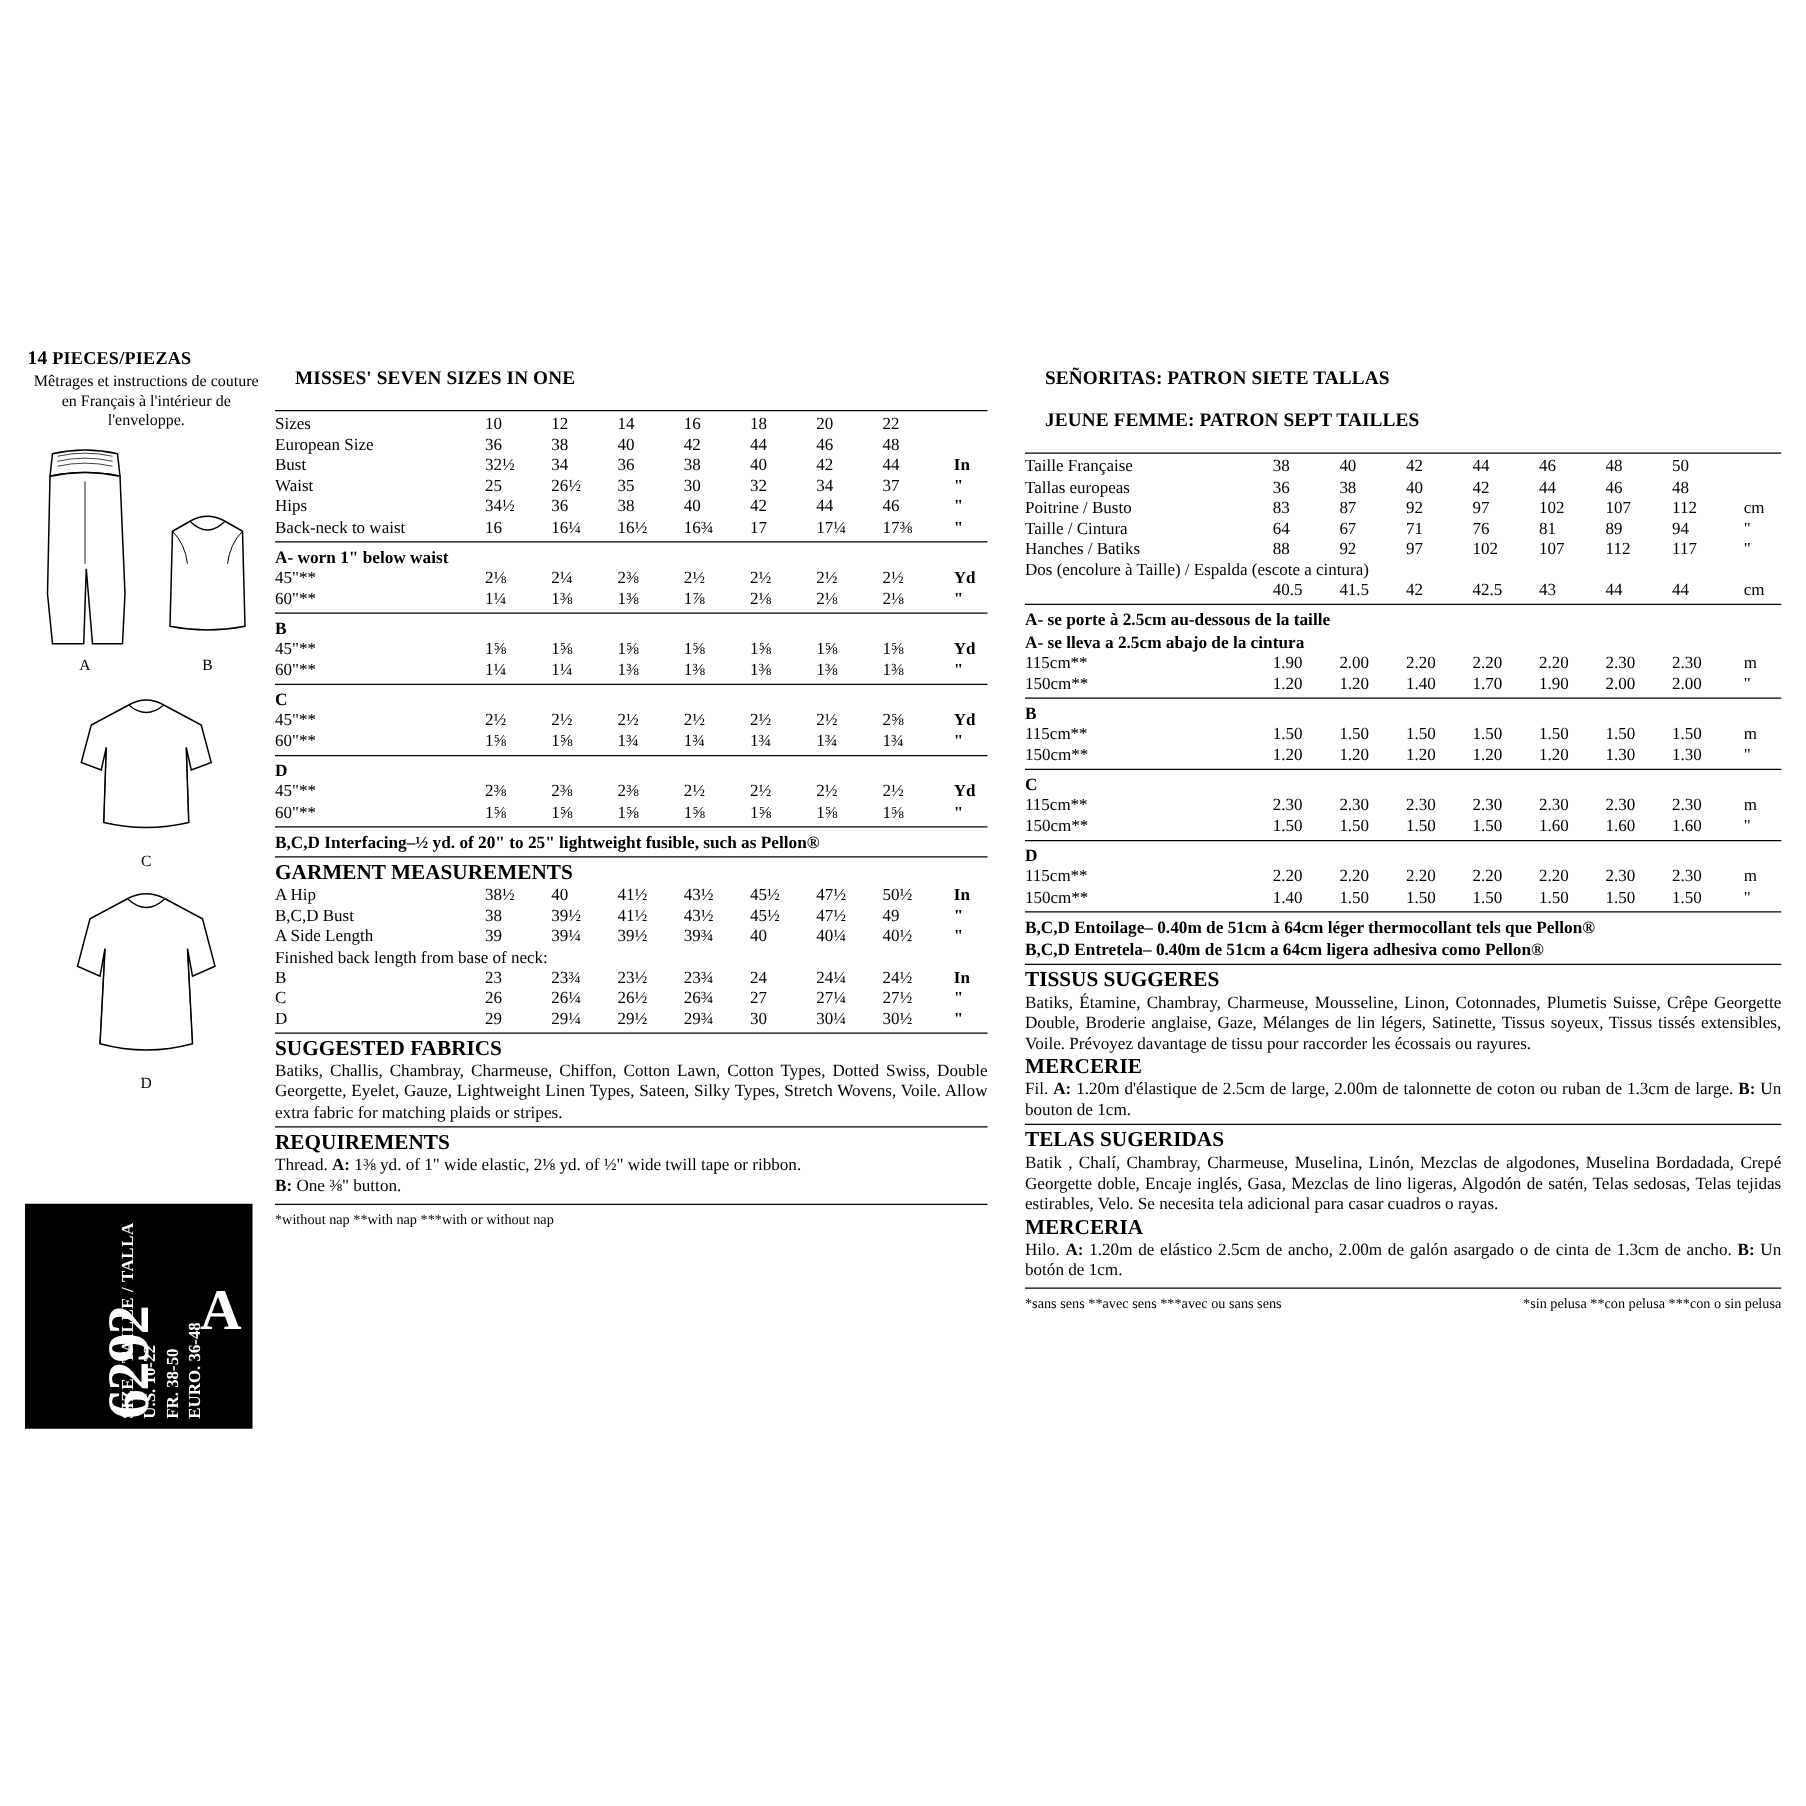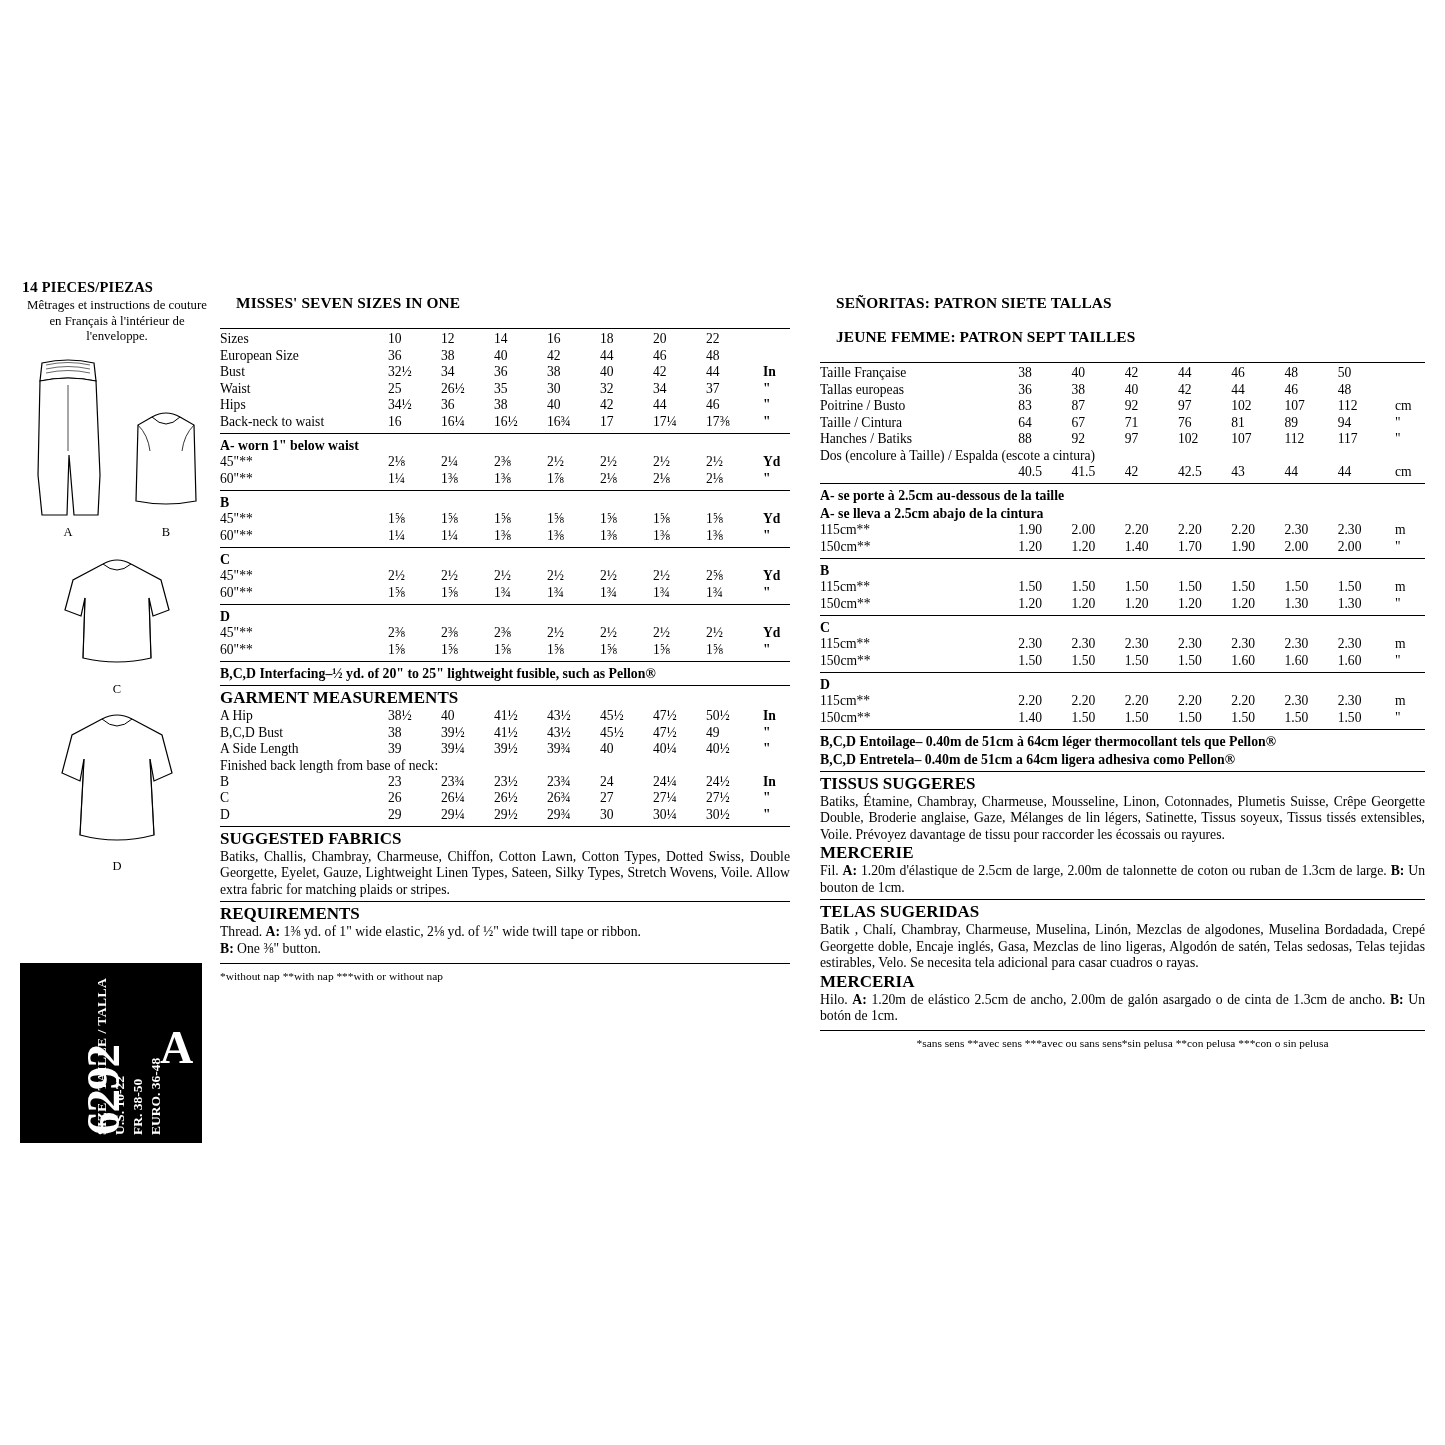--- a/index.html
+++ b/index.html
@@ -45,21 +45,21 @@
   table.t{border-collapse:collapse;width:100%;font-size:13.6px;}
   table.t td{padding:0 0 0.5px 0;vertical-align:bottom;white-space:nowrap;}
   .lbl{width:152px;}
   .c{width:48px;}
   .unit{width:24px;text-align:left;padding-left:4px !important;font-weight:bold;}
   .sub{font-weight:bold;font-size:13.8px;padding-top:2px;}
   .sechead{font-weight:bold;font-size:17px;}
   .body-txt{font-size:13.7px;line-height:1.2;text-align:justify;}
   .b{font-weight:bold;}
   .foot{font-size:11.4px;margin-top:6px;}
-  .foot-r{display:flex;justify-content:center;font-size:11.4px;margin-top:6px;}
+  .foot-r{display:flex;justify-content:space-between;font-size:11.4px;margin-top:6px;}
 
   .rcell{width:47px;}
   .rlbl{width:175px;}
   .runit{width:26px;padding-left:4px !important;}
 </style>
 </head>
 <body>
 
 <div class="page">
  <div class="sheet">

